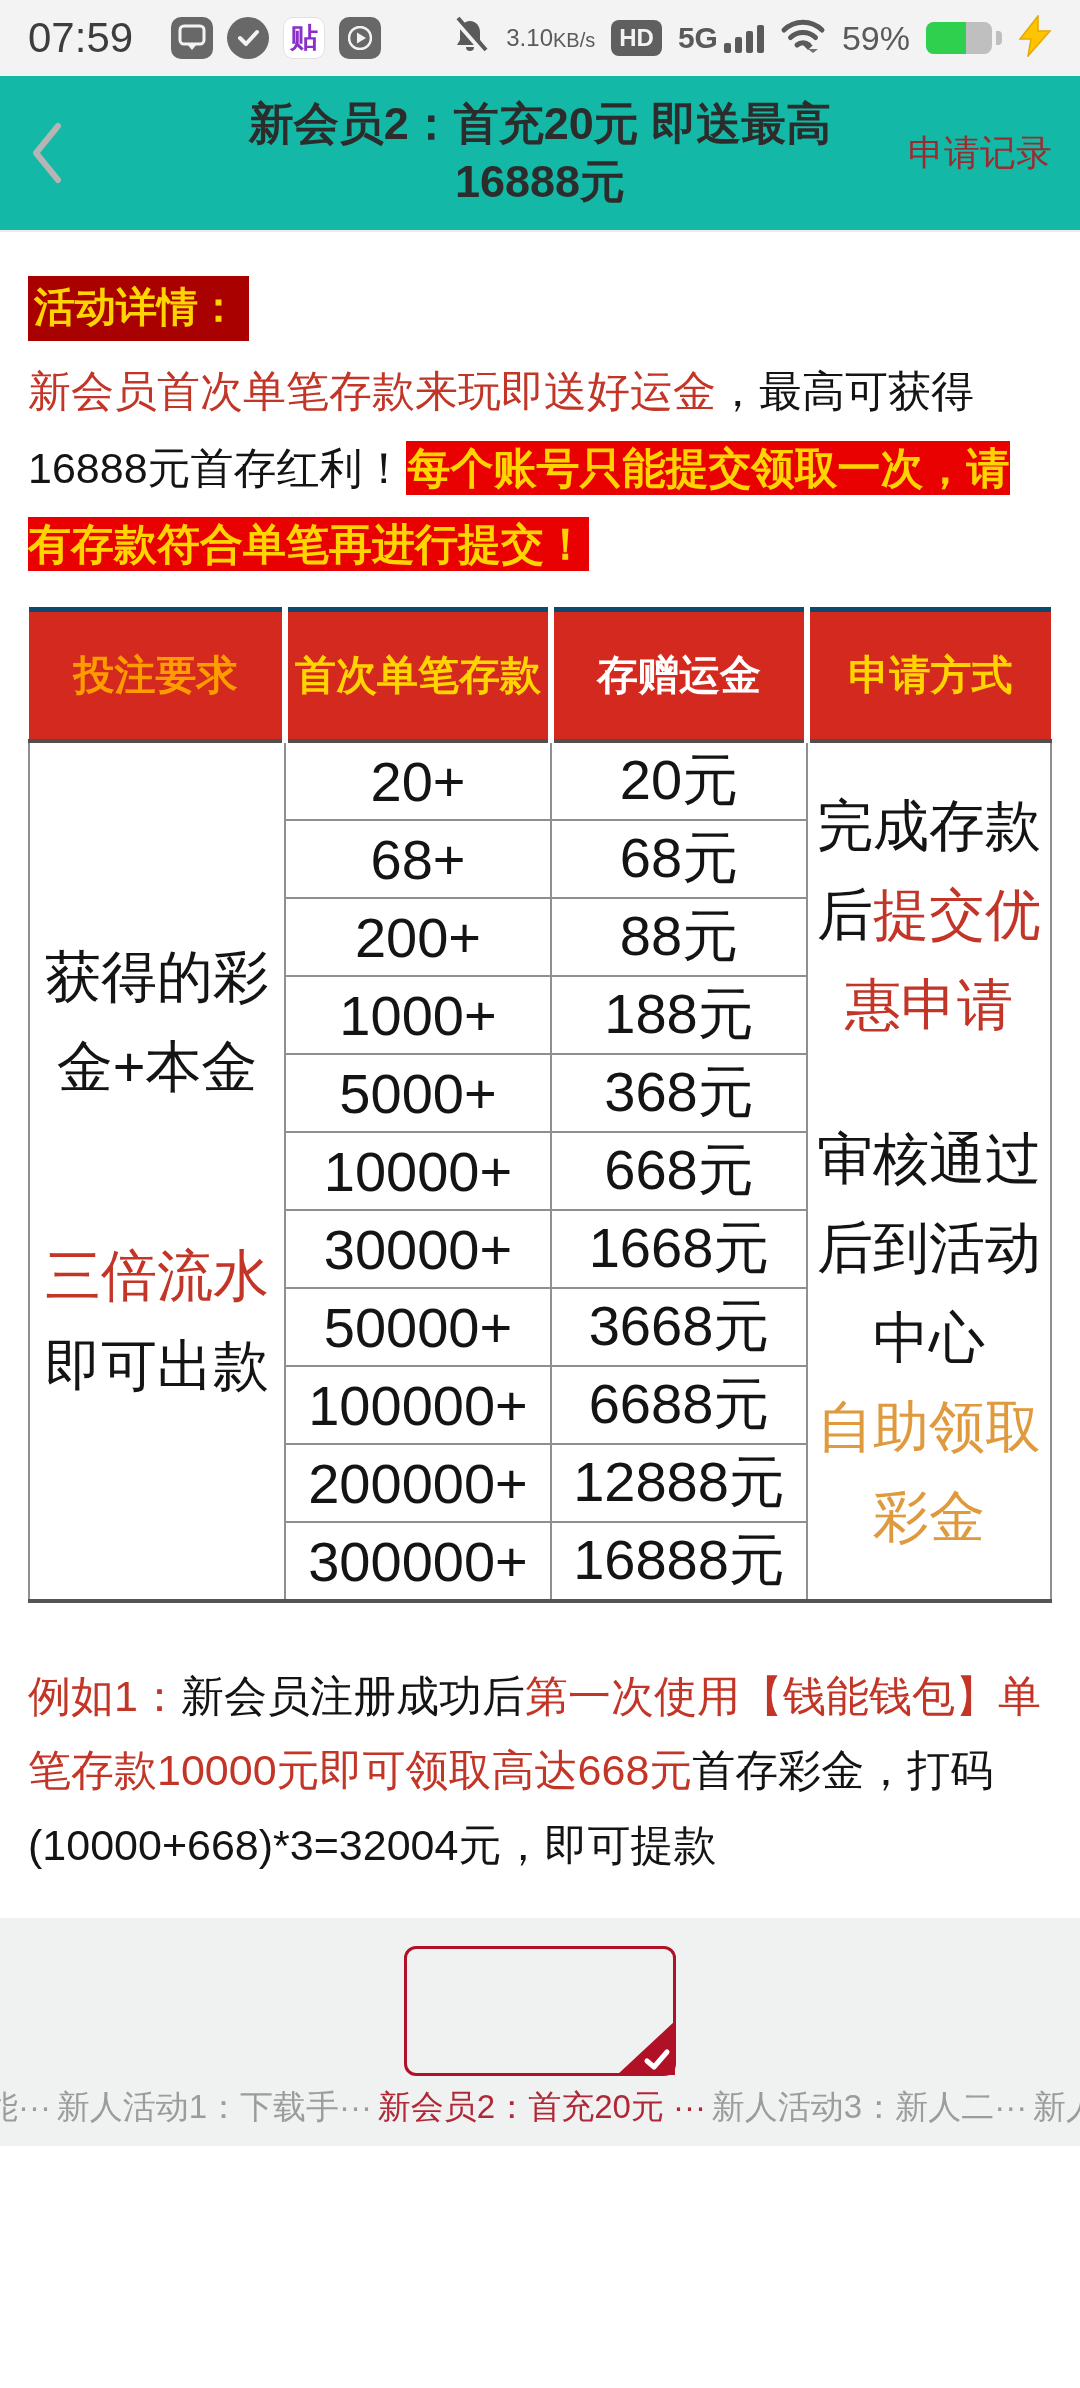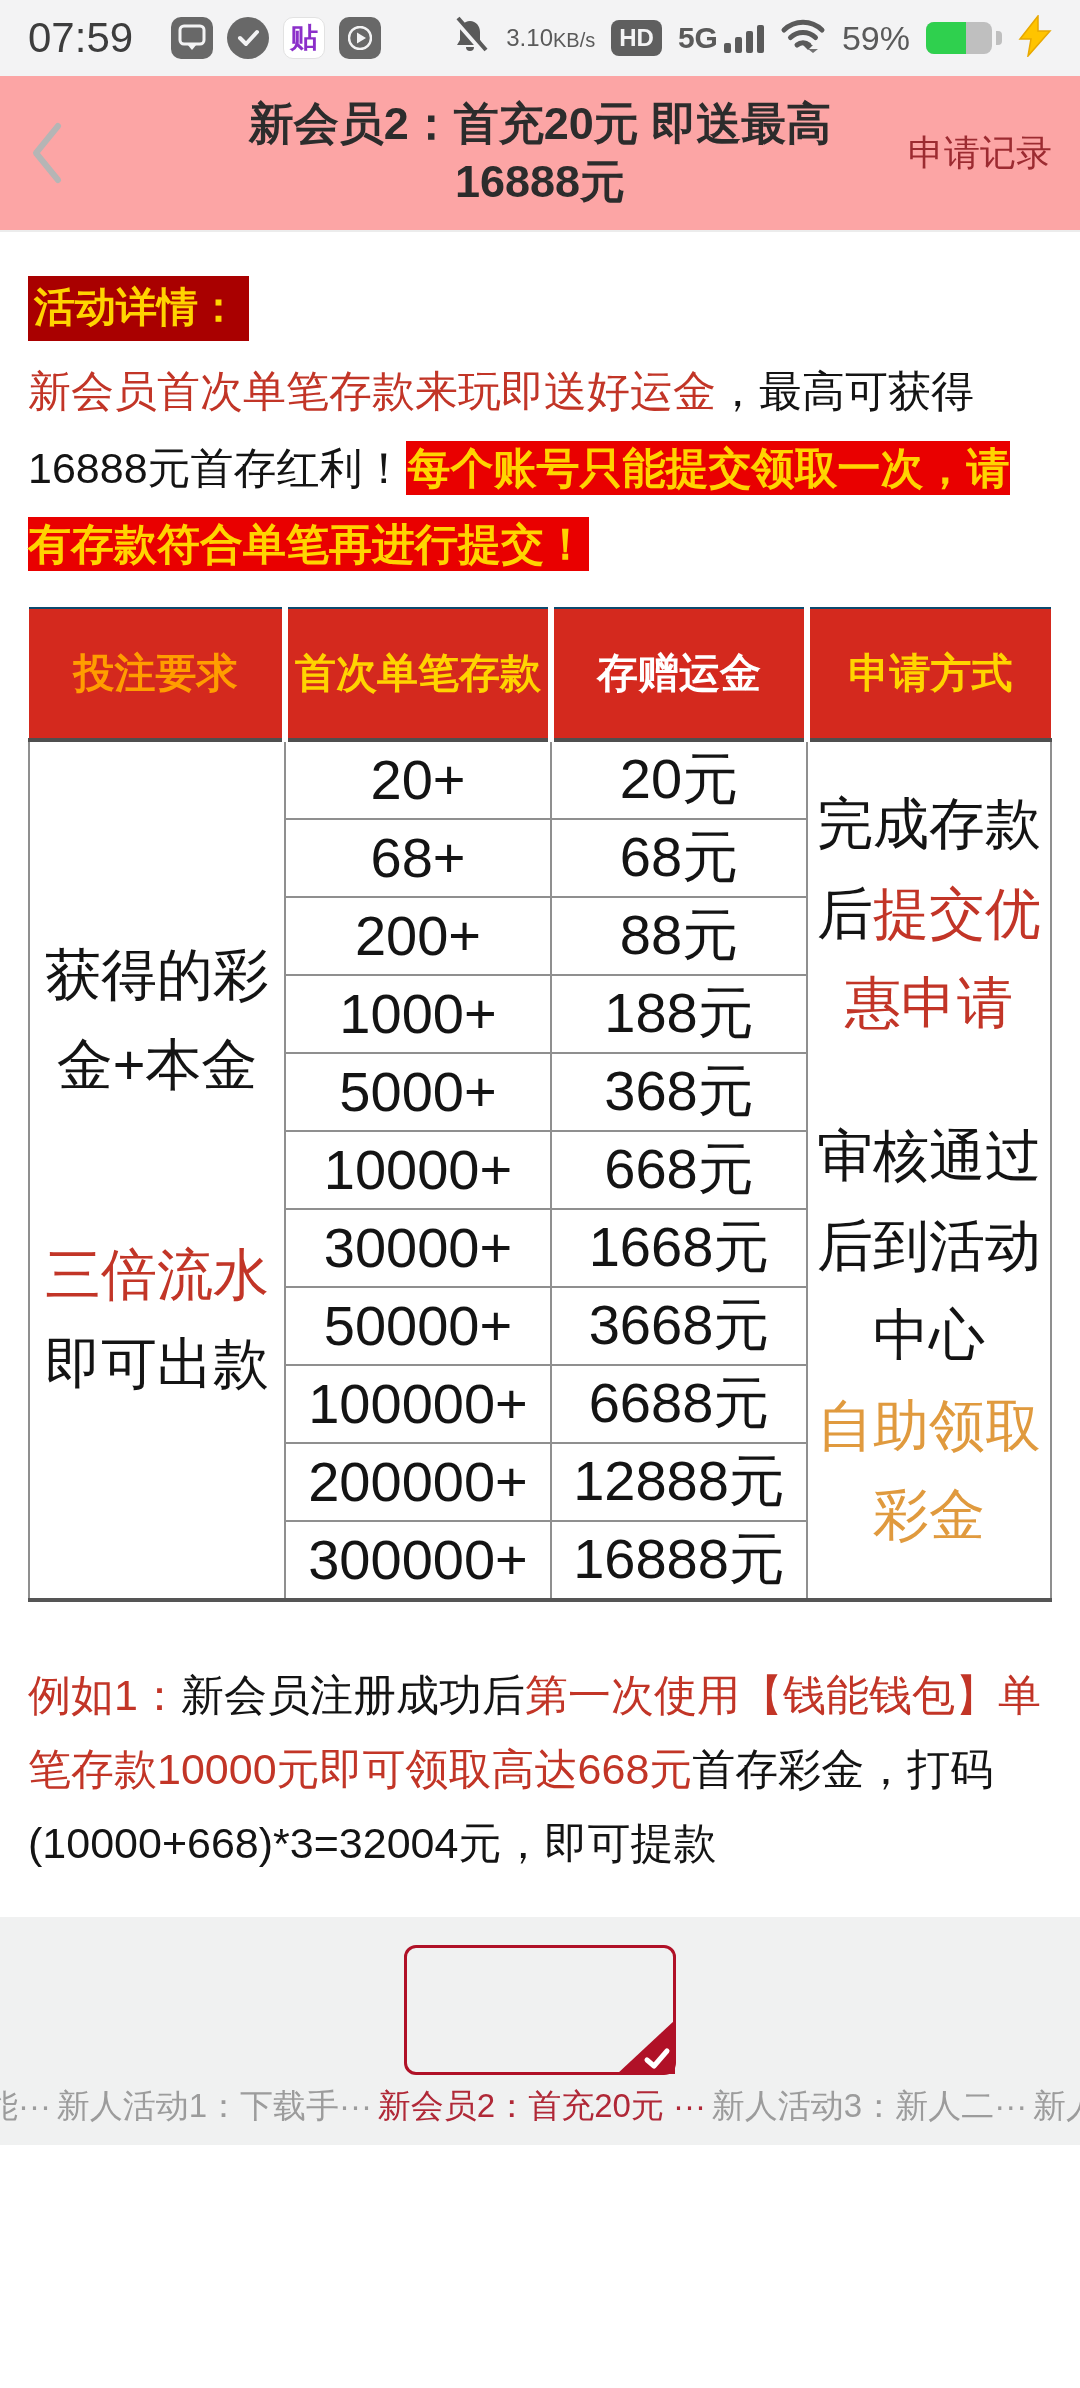--- a/index.html
+++ b/index.html
@@ -27,52 +27,52 @@
   .net5g .t { font-size:30px; font-weight:bold; color:#5a5a5a; line-height:1; }
   .bars { display:flex; align-items:flex-end; gap:4px; }
   .bars i { display:block; width:7px; background:#5a5a5a; border-radius:2px; }
   .pct { font-size:34px; color:#5a5a5a; }
   .battery { width:66px; height:32px; border-radius:8px; background:#bfbfbf;
     position:relative; overflow:hidden; }
   .battery .fill { position:absolute; left:0; top:0; bottom:0; width:60%; background:#2fd04e; }
   .battery-nub { width:6px; height:14px; background:#bfbfbf; border-radius:0 4px 4px 0; margin-left:-12px; }
 
   
-  .header { height:156px; background:#fca5a5; border-bottom:2px solid #ececec;
+  .header { height:156px; background:#14b8a6; border-bottom:2px solid #ececec;
     position:relative; display:flex; align-items:center; justify-content:center; }
   .back { position:absolute; left:26px; top:50%; transform:translateY(-50%); width:44px; height:70px; }
   .h-title { width:620px; text-align:center; font-size:45px; font-weight:bold;
     color:#2c2c2c; line-height:1.3; }
   .h-action { position:absolute; right:28px; top:50%; transform:translateY(-50%);
     font-size:36px; color:#9c2b31; font-weight:500; }
 
   
   .content { padding:0 28px; }
   .badge { display:inline-block; margin-top:44px; background:#a90000; color:#ffd400;
     font-size:41px; font-weight:bold; padding:4px 10px 6px 6px; }
   .p1 { margin-top:12px; font-size:43px; line-height:1.78; color:#141414; }
   .red-t { color:#c23527; }
   .hl { background:#e90000; color:#ffd400; font-weight:bold; padding:3px 2px; }
 
   
   .promo-table { width:1022px; margin:24px auto 0 auto; border-collapse:collapse;
-    table-layout:fixed; border-top:2px solid #0c4a6e; border-bottom:4px solid #555; }
+    table-layout:fixed; border-top:5px solid #0c4a6e; border-bottom:4px solid #555; }
   .promo-table col.c1 { width:256px; } .promo-table col.c2 { width:266px; }
   .promo-table col.c3 { width:256px; } .promo-table col.c4 { width:244px; }
   .promo-table th { background:#d4291e; height:132px; font-size:41px; font-weight:bold;
     border-bottom:4px solid #4f4f4f; }
   .promo-table th + th { border-left:6px solid #ffffff; }
   .th-c1 { color:#ff9d00; } .th-c2 { color:#ffd400; } .th-c3 { color:#ffffff; } .th-c4 { color:#ffd400; }
   .promo-table td { border:2px solid #8f8f8f; text-align:center; vertical-align:middle;
     font-size:56px; color:#141414; background:#ffffff; }
   .promo-table td.num { height:70px; }
   .side-cell { line-height:1.6; padding:10px 6px; }
   .side-cell .blk { display:block; }
   .gap-lg { margin-top:120px; }
-  .gap-md { margin-top:64px;font-family:Liberation Serif, serif; }
+  .gap-md { margin-top:64px; }
   .orange-t { color:#e09a3e; }
 
   
   .notes { padding:0 28px; margin-top:56px; font-size:43px; line-height:1.73; color:#141414; }
   .notes p + p { margin-top:6px; }
 
   
   .panel { margin-top:36px; height:228px; background:#f0f1f1; position:relative; overflow:hidden; }
   .thumb { position:absolute; left:50%; transform:translateX(-50%); top:28px; width:272px;
     height:130px; border:3px solid #b01127; border-radius:12px; background:transparent; }

